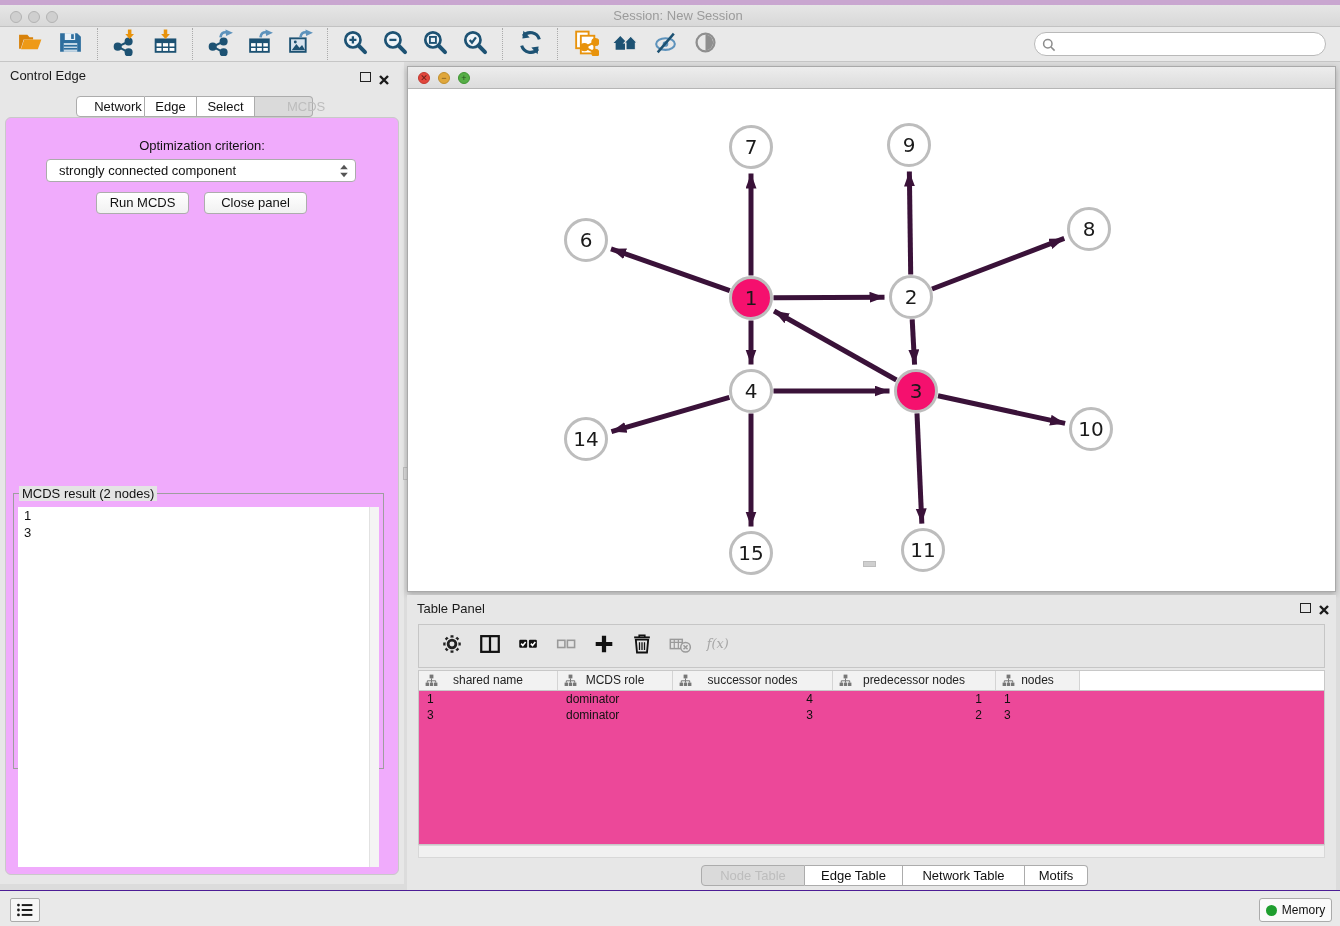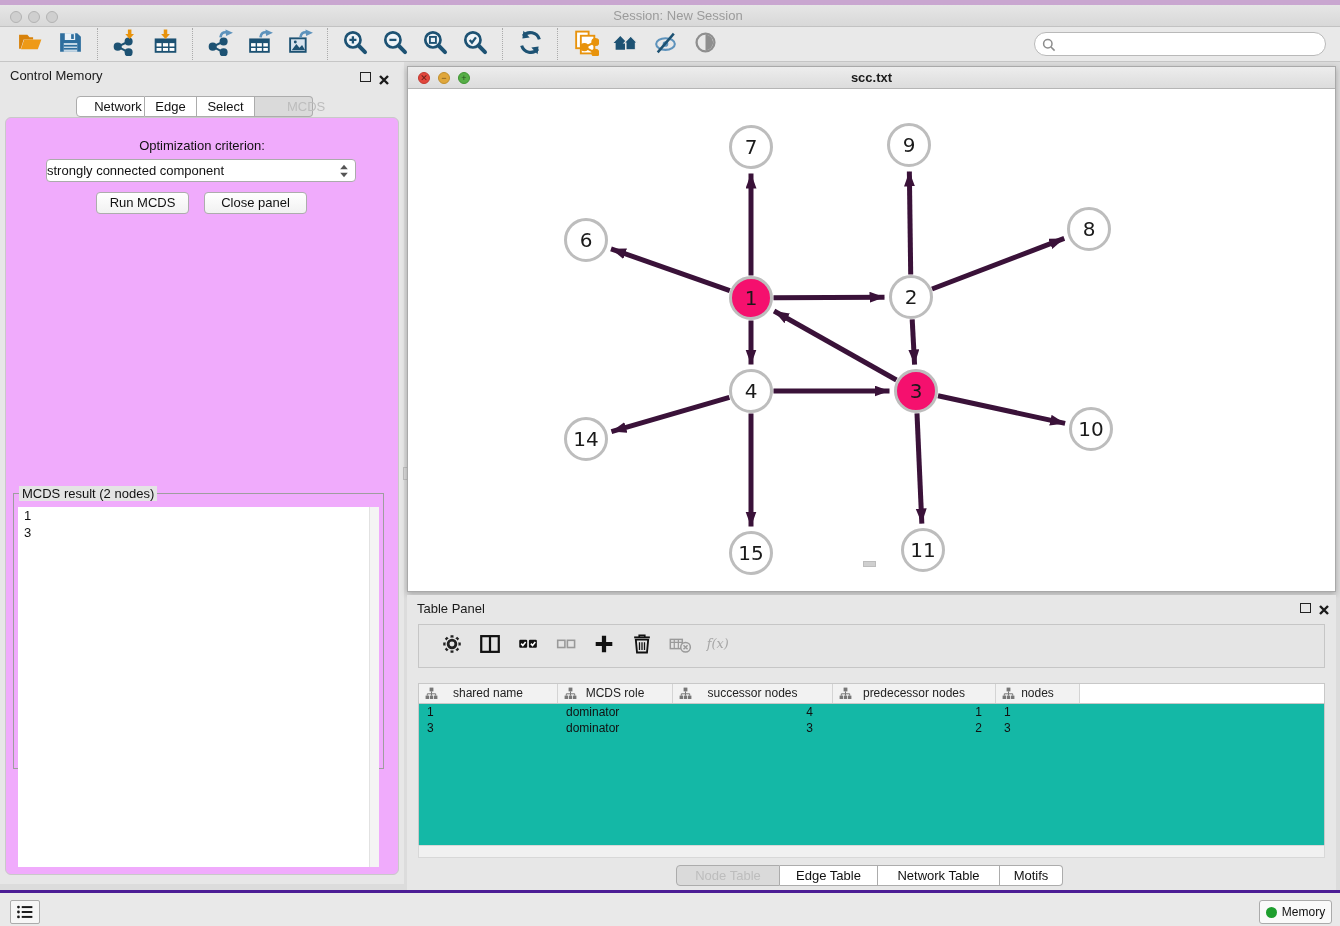--- a/index.html
+++ b/index.html
@@ -36,21 +36,21 @@
   .cp-tabs { position:absolute; left:76px; top:34px; display:flex; }
   .tab { height:21px; line-height:20px; background:#fff; border:1px solid #ACACAC;
     border-left:none; font-size:13px; text-align:center; color:#111; cursor:default; }
   .tab:first-child { border-left:1px solid #ACACAC; border-radius:4px 0 0 4px; }
   .tab:last-child { border-radius:0 4px 4px 0; }
   .tab.active { background:#DADADA; color:#BDBDBD; }
   .cp-box { position:absolute; left:5px; top:55px; width:394px; height:758px;
     background:#f0abfc; border:1px solid #C9C9C9; border-radius:6px; }
   .opt-label { position:absolute; left:0; top:20px; width:100%; text-align:center; font-size:13px; color:#111; }
   .dropdown { position:absolute; left:40px; top:41px; width:310px; height:23px; background:#fff;
-    border:1px solid #ABABAB; border-radius:4px; font-size:13px; line-height:21px; padding-left:0; color:#111; }
+    border:1px solid #ABABAB; border-radius:4px; font-size:13px; line-height:21px; padding-left:12px; color:#111; }
   .dropdown svg { position:absolute; right:5px; top:3px; width:12px; height:16px; }
   .btn { position:absolute; height:22px; background:linear-gradient(#FFF,#F1F1F1);
     border:1px solid #ADADAD; border-radius:4px; font-size:13px; color:#111; text-align:center; line-height:20px; }
   .fieldset { position:absolute; left:7px; top:375px; width:371px; height:276px; border:1px solid #9E9E9E; }
   .fieldset-legend { position:absolute; left:5px; top:-8px; background:#E4E4E4; padding:0 3px; font-size:13px; color:#111; }
   .result-area { position:absolute; left:4px; top:13px; width:361px; height:360px; background:#fff; }
   .result-scroll { position:absolute; right:0; top:0; width:10px; height:100%; background:#F4F4F4; border-left:1px solid #E2E2E2; }
   .result-line { font-size:13px; line-height:17px; padding-left:6px; color:#111; }
   .result-line:first-child { padding-top:2px; }
   .v-split-handle { position:absolute; left:403px; top:467px; width:7px; height:13px;
@@ -71,37 +71,37 @@
   .net-canvas { position:absolute; left:0; top:22px; width:927px; height:502px; background:#fff; }
   .net-grip { position:absolute; left:455px; top:494px; width:13px; height:6px;
     background:#CFCFCF; border:1px solid #BDBDBD; }
 
   
   .table-panel { position:absolute; left:407px; top:595px; width:929px; height:295px; background:#E7E7E7; }
   .tp-toolbar { position:absolute; left:11px; top:29px; width:907px; height:44px;
     background:#E5E5E5; border:1px solid #C6C6C6; display:flex; align-items:center; padding-left:14px; }
   .tp-btn { width:38px; height:36px; display:flex; align-items:center; justify-content:center; }
   .tp-btn svg { width:24px; height:24px; }
-  .tp-table { position:absolute; left:11px; top:88px; width:907px; height:175px;
-    background:#14b8a6; border:1px solid #C8C8C8; }
+  .tp-table { position:absolute; left:11px; top:75px; width:907px; height:175px;
+    background:#ec4899; border:1px solid #C8C8C8; }
   .thead { display:flex; height:20px; border-bottom:1px solid #C8C8C8; }
   .th { position:relative; height:19px; background:#F2F2F2; border-right:1px solid #D4D4D4;
     font-size:12px; color:#222; }
   .th .hier { position:absolute; left:6px; top:3px; width:13px; height:13px; }
   .th .th-label { display:block; width:100%; text-align:center; line-height:19px; }
   .th-fill { flex:1; background:#fff; }
   .tr { display:flex; height:16px; }
   .td { font-size:12px; line-height:16px; color:#111; white-space:nowrap; overflow:hidden; }
   .tp-hscroll { position:absolute; left:11px; top:250px; width:907px; height:13px;
     background:#F1F1F1; border:1px solid #D8D8D8; }
   .tp-tabs { position:absolute; left:269px; top:270px; display:flex; }
 
   
   .status-bar { position:absolute; left:0; top:890px; width:1340px; height:36px;
-    background:#E9E9E9; border-top:3px solid #4c1d95; }
+    background:#E9E9E9; border-top:1px solid #4c1d95; }
   .sb-list-btn { position:absolute; left:10px; top:7px; width:30px; height:24px;
     background:#F6F6F6; border:1px solid #ABABAB; border-radius:2px;
     display:flex; align-items:center; justify-content:center; }
   .sb-mem-btn { position:absolute; right:8px; top:7px; width:73px; height:24px;
     background:#FAFAFA; border:1px solid #ABABAB; border-radius:3px;
     display:flex; align-items:center; justify-content:center; font-size:12px; color:#111; }
   .mem-dot { width:11px; height:11px; border-radius:50%; background:#1E9E2E; margin-right:5px; }
 </style>
 </head>
 <body>
@@ -257,21 +257,21 @@
         </svg></span>
     </div>
     <div class="tb-spacer"></div>
     <div class="searchbox"><span><svg viewBox="0 0 14 14">
           <circle cx="5.8" cy="5.8" r="4.2" fill="none" stroke="#8C8C8C" stroke-width="1.5"></circle>
           <path d="M9 9l3.6 3.6" stroke="#8C8C8C" stroke-width="1.6"></path>
         </svg></span><input placeholder="" style=""></div>
   </div>
 
 <div class="control-panel">
-  <div class="panel-title">Control Memory</div>
+  <div class="panel-title">Control Edge</div>
   <span class="panel-float" style="left:360px; top:10px"></span>
   <span class="panel-close" style="left:378px; top:10px"><svg viewBox="0 0 12 12">
         <path d="M2 2 10 10 M10 2 2 10" stroke="#1A1A1A" stroke-width="2.4" fill="none"></path>
       </svg></span>
   <div class="cp-tabs" id="cp-tabs">
       <div class="tab" style="width: 69px; padding-left: 15px;">Network</div>
       <div class="tab" style="width: 52px;">Edge</div>
       <div class="tab" style="width: 58px;">Select</div>
       <div class="tab active" style="width: 58px; padding-left: 32px;">MCDS</div>
     </div>
@@ -296,21 +296,20 @@
     </div>
   </div>
 </div>
 <div class="v-split-handle"></div>
 
 <div class="net-window">
   <div class="net-titlebar">
     <span class="tl tl-close">✕</span>
     <span class="tl tl-min">−</span>
     <span class="tl tl-zoom">+</span>
-    <div class="net-title">scc.txt</div>
   </div>
   <div class="net-canvas" id="net-canvas"><svg width="927" height="502" viewBox="0 0 927 502">
         <defs>
           <marker id="arrow" markerUnits="userSpaceOnUse" markerWidth="17" markerHeight="13" refX="15" refY="5.5" orient="auto">
             <path d="M0 0 L15 5.5 L0 11 Z" fill="#3A1239"></path>
           </marker>
         </defs>
         <line x1="343" y1="186.5" x2="343" y2="84.5" stroke="#3A1239" stroke-width="5" marker-end="url(#arrow)"></line>
         <line x1="321.77323447736455" y1="201.53847030113423" x2="203.0004127266595" y2="159.78802386755302" stroke="#3A1239" stroke-width="5" marker-end="url(#arrow)"></line>
         <line x1="365.49956055974917" y1="208.85937774650156" x2="476.50051756296205" y2="208.1656217652315" stroke="#3A1239" stroke-width="5" marker-end="url(#arrow)"></line>
@@ -512,21 +511,21 @@
       <div class="tr">
         <div class="td" style="width: 139px; text-align: left; padding: 0px 0px 0px 8px;">3</div>
         <div class="td" style="width: 115px; text-align: left; padding: 0px 0px 0px 8px;">dominator</div>
         <div class="td" style="width: 160px; text-align: right; padding: 0px 20px 0px 0px;">3</div>
         <div class="td" style="width: 163px; text-align: right; padding: 0px 14px 0px 0px;">2</div>
         <div class="td" style="width: 84px; text-align: left; padding: 0px 0px 0px 8px;">3</div>
       </div>
     </div>
   <div class="tp-hscroll"></div>
   <div class="tp-tabs" id="tp-tabs">
-      <div class="tab active" style="width: 104px;">Node Table</div>
+      <div class="tab active" style="width: 104px; margin-left: 25px;">Node Table</div>
       <div class="tab" style="width: 98px;">Edge Table</div>
       <div class="tab" style="width: 122px;">Network Table</div>
       <div class="tab" style="width: 63px;">Motifs</div>
     </div>
 </div>
 
 <div class="status-bar">
   <div class="sb-list-btn">
     <svg viewBox="0 0 24 22" width="20" height="18">
       <g fill="#1A1A1A">

